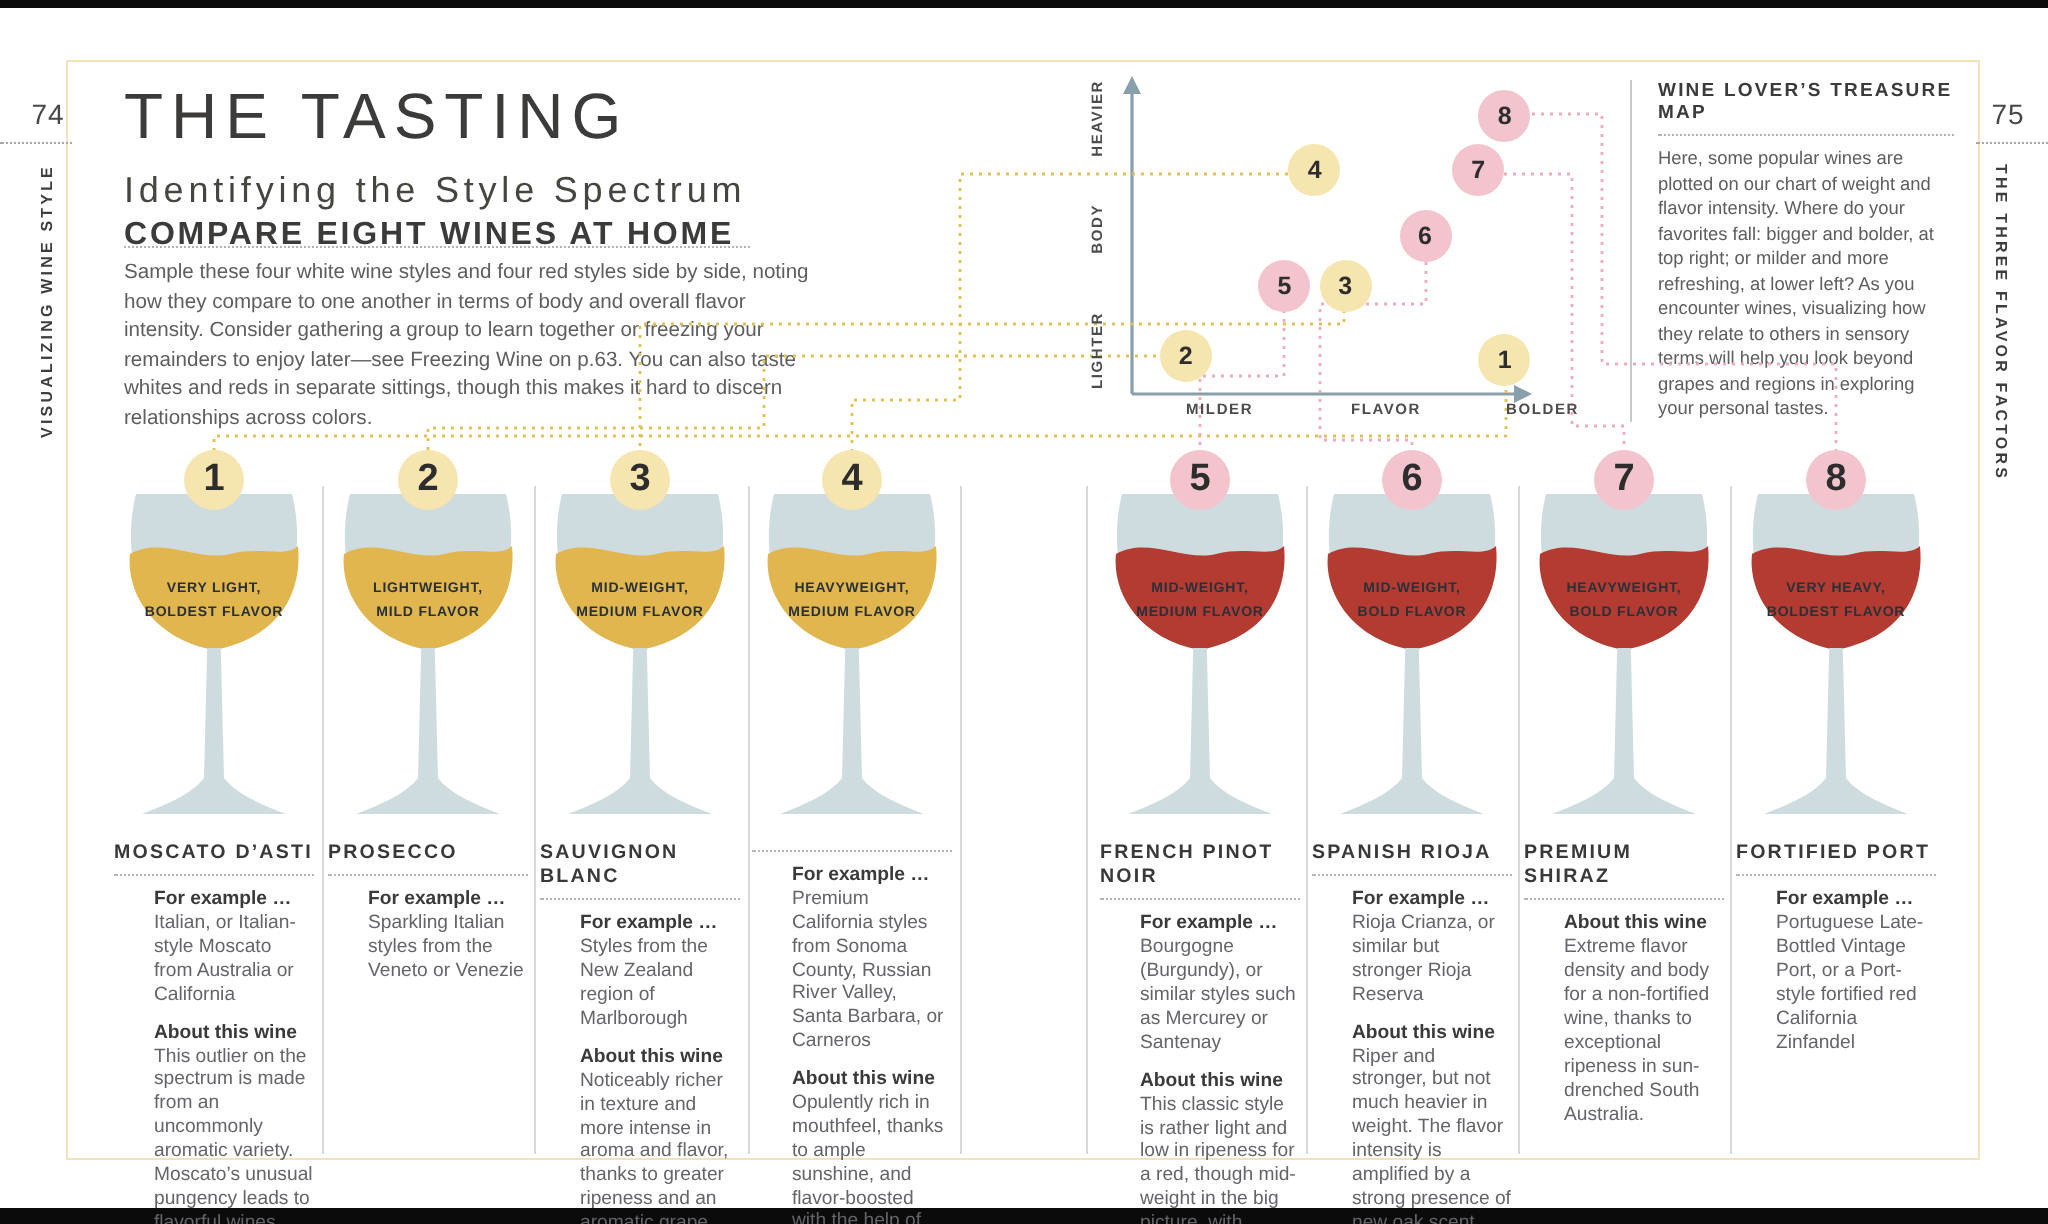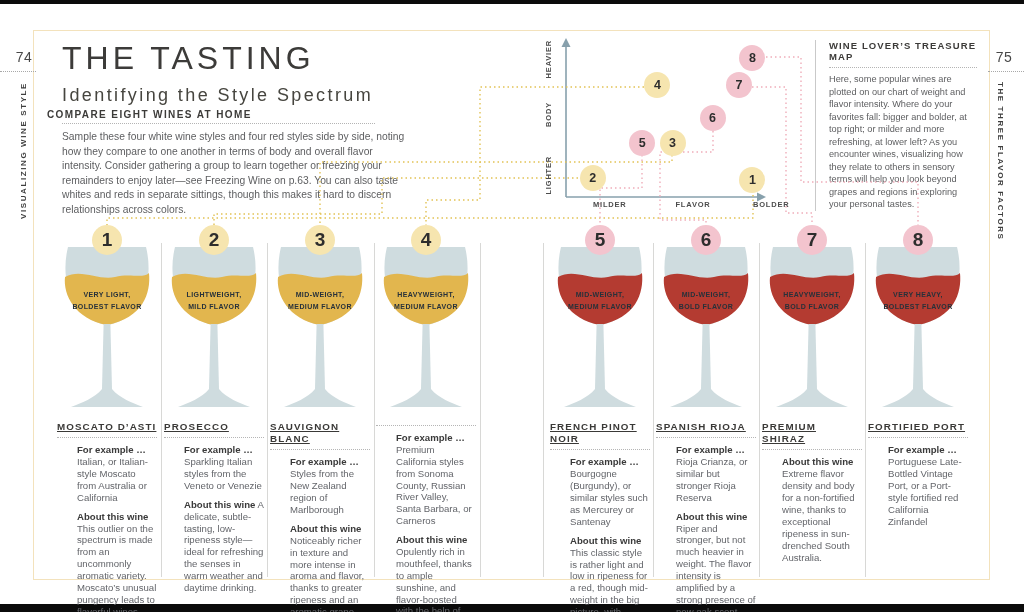--- a/index.html
+++ b/index.html
@@ -29,21 +29,21 @@
     color:#3e3e3e; writing-mode:vertical-rl; white-space:nowrap;
   }
   #margin-text-left  { left:19px; transform:rotate(180deg); }
   #margin-text-right { left:996px; }
 
   
   #page-title { position:absolute; left:62px; top:40px; font-size:32px; letter-spacing:4px;
                 color:#3c3b39; font-weight:normal; }
   #page-subtitle { position:absolute; left:62px; top:85px; font-size:18px; letter-spacing:2.4px;
                    color:#46453f; font-weight:normal; }
-  #section-head { position:absolute; left:47px; top:109px; font-size:10px; font-weight:bold;
+  #section-head { position:absolute; left:62px; top:109px; font-size:16px; font-weight:bold;
                   letter-spacing:1.4px; color:#3c3b39; }
   #section-rule { position:absolute; left:62px; top:123px; width:313px; border-top:1px dotted #b4b4b4; }
   #intro-para { position:absolute; left:62px; top:130px; width:350px; font-size:10.3px;
                 line-height:1.42; color:#5d5e60; }
 
   
   #treasure-box { position:absolute; left:815px; top:40px; width:162px;
                   border-left:1px solid #c9c9c9; padding-left:13px; }
   #treasure-title { font-size:9.5px; font-weight:bold; letter-spacing:1.1px; color:#3c3b39; }
   #treasure-rule  { border-top:1px dotted #b4b4b4; margin:5px 0 5px; }
@@ -80,21 +80,21 @@
   .wine-col.red   .badge { background:var(--badge-red,#f3c4ce); }
   .glass { position:absolute; left:0; top:22px; }
   .glass .bowl, .glass .stem, .glass .foot { fill:var(--glass,#cfdcdf); }
   .wine-col.white .wine-fill { fill:var(--white-wine,#e2b64e); }
   .wine-col.red   .wine-fill { fill:var(--red-wine,#b43b31); }
   .glass-label { position:absolute; left:10px; top:64px; width:84px; text-align:center;
                  font-size:7px; font-weight:bold; letter-spacing:.4px; line-height:1.65;
                  color:#27313a; white-space:pre-line; text-transform:uppercase; }
   .desc { position:absolute; left:2px; top:196px; width:100px; }
   .desc h3 { font-size:9.8px; font-weight:bold; letter-spacing:1.1px; color:#3a3937;
-             line-height:1.25;text-decoration:underline; }
+             line-height:1.25; }
   .desc .rule { border-top:1px dotted #b5b5b5; margin:4px 0 6px; }
   .desc p { font-size:9.6px; line-height:1.24; color:#63656a; margin-bottom:7px;margin-left:20px; }
   .desc p b { color:#3a3a3a; }
 </style>
 </head>
 <body>
 
 <div id="top-bar"></div>
 <div id="bottom-bar"></div>
 <div id="frame"></div>
@@ -212,21 +212,20 @@
     </svg>
     <div class="badge">
         <span>2</span>
       </div>
     <div class="glass-label">LIGHTWEIGHT,
 MILD FLAVOR</div>
     <div class="desc">
       <h3>PROSECCO</h3>
       <div class="rule"></div>
       <p><b>For example …</b> <span>Sparkling Italian styles from the Veneto or Venezie</span></p>
-      <p><b>About this wine</b> <span>A delicate, subtle-tasting, low-ripeness style—ideal for refreshing the senses in warm weather and daytime drinking.</span></p>
     </div>
   </div>
 
   <div class="wine-col white" style="left: 268px;">
     <svg class="glass" width="104" height="162" viewBox="0 0 104 162">
       <path class="bowl" d="M13,0 C5,32 15,72 52,78 C89,72 99,32 91,0 Z"></path>
       <path class="wine-fill" d="M10,30 C26,21 44,34 60,30 C75,26 88,32 94,26 C96,46 88,71 52,78 C20,72 8,48 10,30 Z"></path>
       <path class="stem" d="M48.6,77 L55.4,77 L57,142 L47,142 Z"></path>
       <path class="foot" d="M47,142 C40,151 26,156 16,160 L88,160 C78,156 64,151 57,142 Z"></path>
     </svg>

